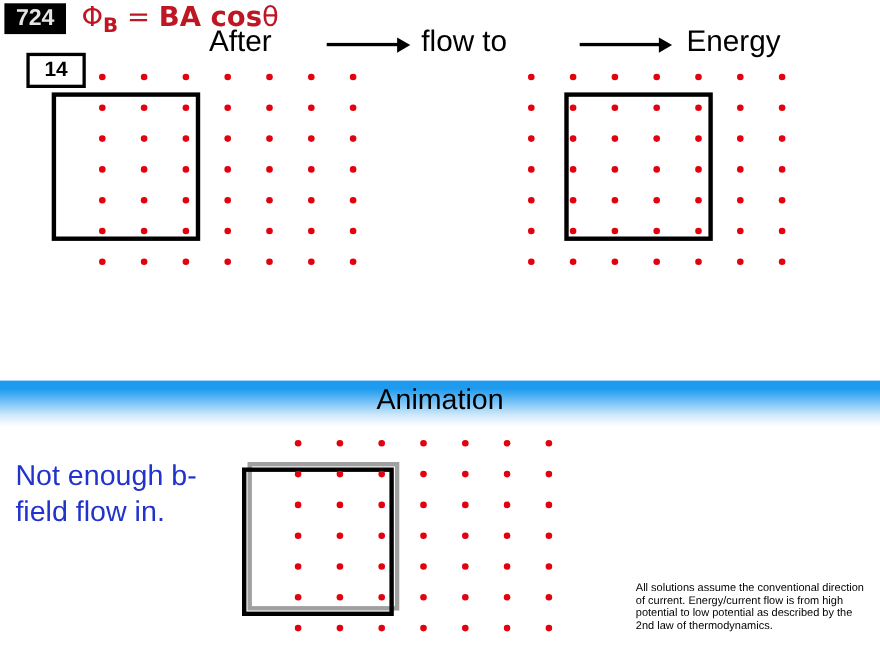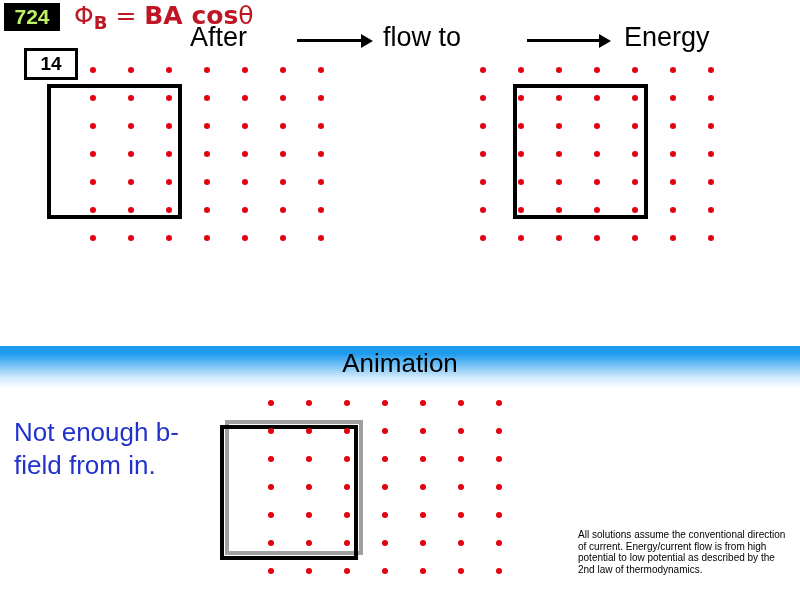--- a/index.html
+++ b/index.html
@@ -16,21 +16,21 @@
     -webkit-font-smoothing: antialiased;
   }
 
   .abs { position: absolute; }
 
   
   #page-badge {
     left: 4px; top: 3px;
     width: 56px; height: 28px;
     background: #000000;
-    color: #bef264;
+    color: #e5e5e5;
     font-weight: bold;
     font-size: 21px;
     line-height: 28px;
     text-align: center;
     letter-spacing: 0px;
   }
   #slide-number-box {
     left: 24px; top: 48px;
     width: 48px; height: 26px;
     background: #ffffff;
@@ -286,21 +286,21 @@
     <span class="dot" style="left: 76px; top: 168px; background: rgb(227, 0, 15);"></span>
     <span class="dot" style="left: 114px; top: 168px; background: rgb(227, 0, 15);"></span>
     <span class="dot" style="left: 152px; top: 168px; background: rgb(227, 0, 15);"></span>
     <span class="dot" style="left: 190px; top: 168px; background: rgb(227, 0, 15);"></span>
     <span class="dot" style="left: 228px; top: 168px; background: rgb(227, 0, 15);"></span>
   </div>
 
 <div class="abs" id="animation-banner"></div>
 <div class="abs" id="animation-title">Animation</div>
 
-<div class="abs" id="note-text">Not enough b-field from in.</div>
+<div class="abs" id="note-text">Not enough b-field flow in.</div>
 
 <div class="dot-field" id="field-animation">
   <div class="loop-ghost" id="loop-anim-ghost"></div>
   <div class="loop-square" id="loop-anim-black"></div>
 <span class="dot" style="left: 0px; top: 0px; background: rgb(227, 0, 15);"></span>
     <span class="dot" style="left: 38px; top: 0px; background: rgb(227, 0, 15);"></span>
     <span class="dot" style="left: 76px; top: 0px; background: rgb(227, 0, 15);"></span>
     <span class="dot" style="left: 114px; top: 0px; background: rgb(227, 0, 15);"></span>
     <span class="dot" style="left: 152px; top: 0px; background: rgb(227, 0, 15);"></span>
     <span class="dot" style="left: 190px; top: 0px; background: rgb(227, 0, 15);"></span>

